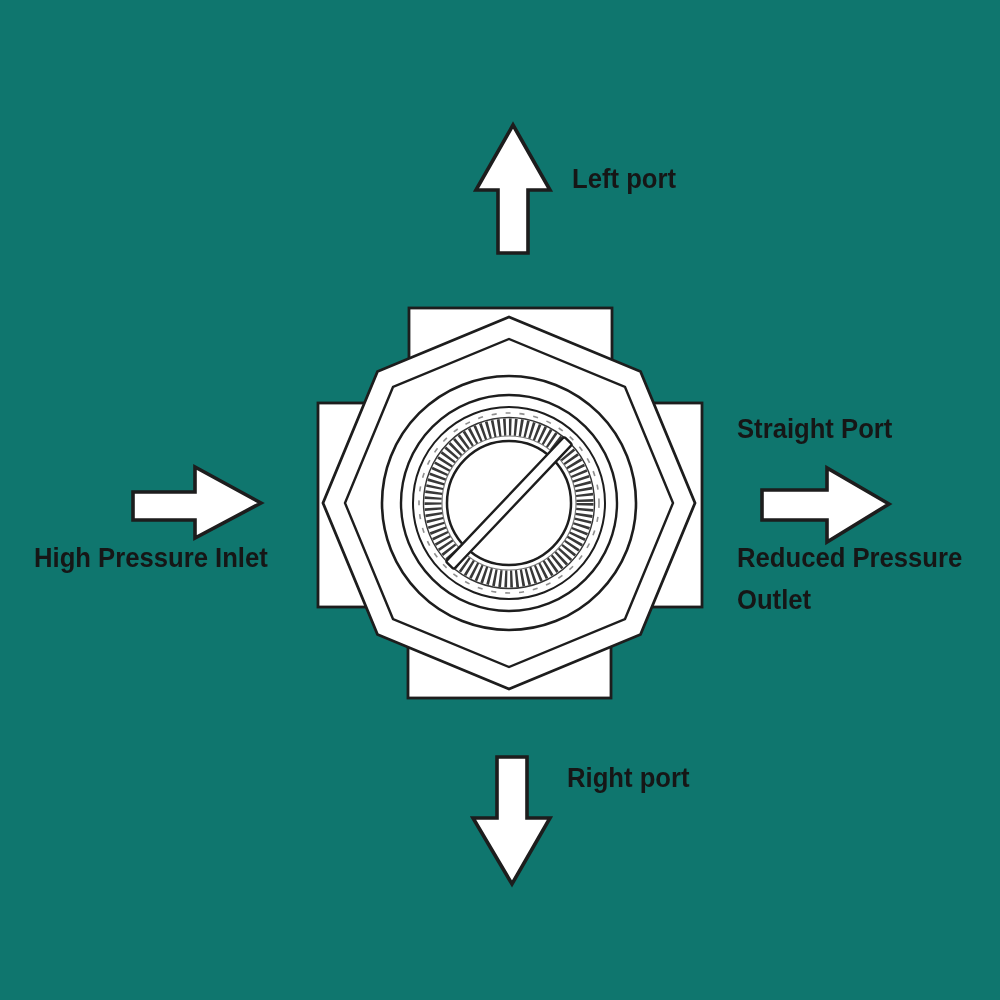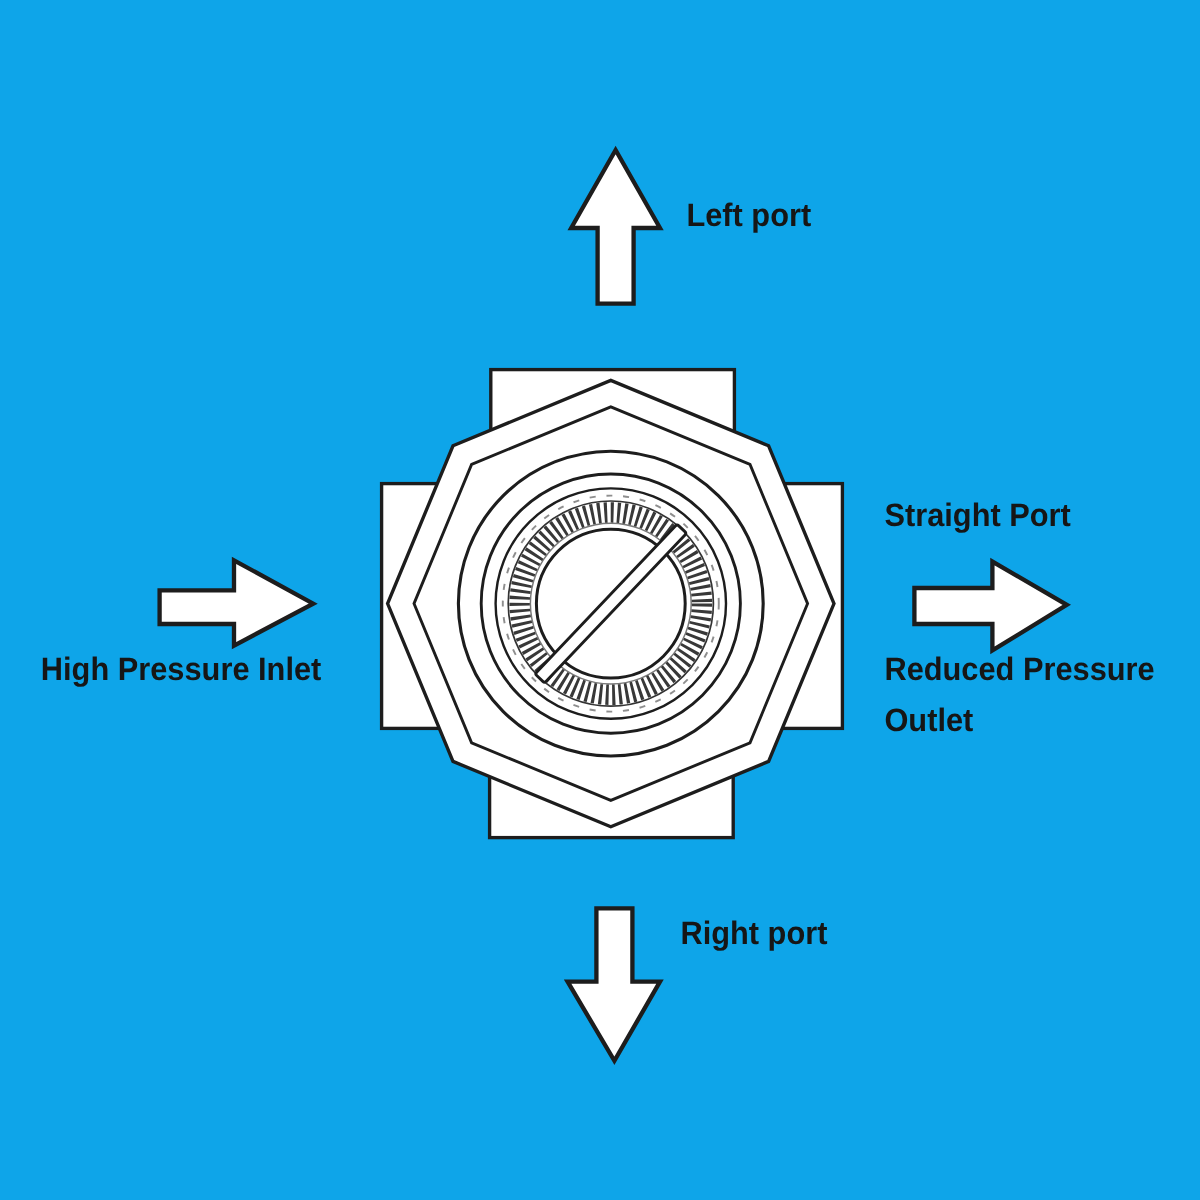--- a/index.html
+++ b/index.html
@@ -4,21 +4,21 @@
 <style>
   html, body {
     margin: 0;
     padding: 0;
     background: #ffffff;
   }
   .canvas {
     position: relative;
     width: 1000px;
     height: 1000px;
-    background: #0ea5e9;
+    background: #0f766e;
     overflow: hidden;
     font-family: "Liberation Sans", "DejaVu Sans", sans-serif;
   }
   .canvas svg {
     position: absolute;
     inset: 0;
   }
   .diagram-label {
     position: absolute;
     color: #161616;

